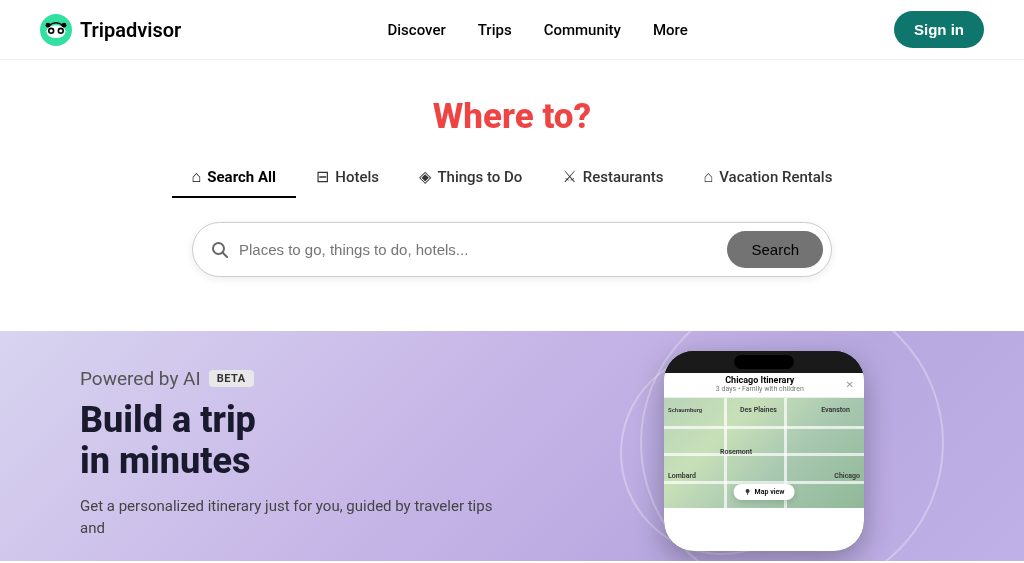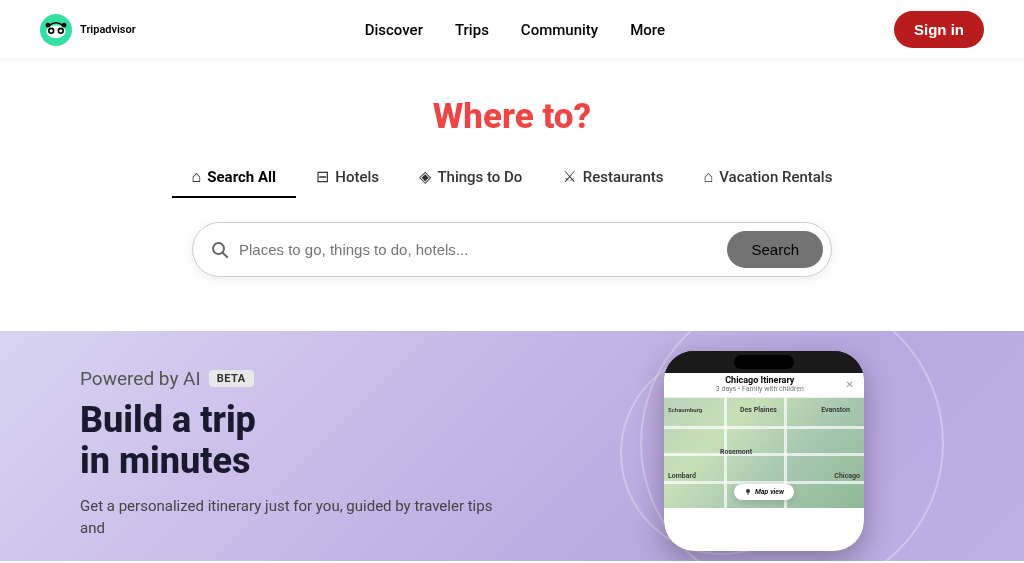--- a/index.html
+++ b/index.html
@@ -18,38 +18,38 @@
     .logo-area {
       display: flex;
       align-items: center;
       gap: 8px;
     }
     .logo-icon {
       width: 32px;
       height: 32px;
     }
     .logo-text {
-      font-size: 11px;
+      font-size: 20px;
       font-weight: 600;
       color: #000;
     }
     .nav {
       display: flex;
       align-items: flex-end;
       gap: 32px;
     }
     .nav-item {
       font-size: 15px;
       font-weight: 500;
       color: #000;
       cursor: pointer;
       text-decoration: none;
     }
     .sign-in-btn {
-      background: #b91c1c;
+      background: #0f766e;
       color: #fff;
       border: none;
       border-radius: 24px;
       padding: 10px 20px;
       font-size: 15px;
       font-weight: 600;
       cursor: pointer;
     }
 
     
@@ -297,21 +297,20 @@
       border-radius: 12px;
       padding: 4px 10px;
       font-size: 7px;
       font-weight: 600;
       color: #000;
       display: flex;
       align-items: center;
       gap: 3px;
       box-shadow: 0 2px 6px rgba(0,0,0,0.15);
       white-space: nowrap;
-      font-style: italic;
     }
     .map-label {
       position: absolute;
       font-size: 7px;
       font-weight: 600;
       color: #333;
     }
   </style>
 </head>
 <body>

